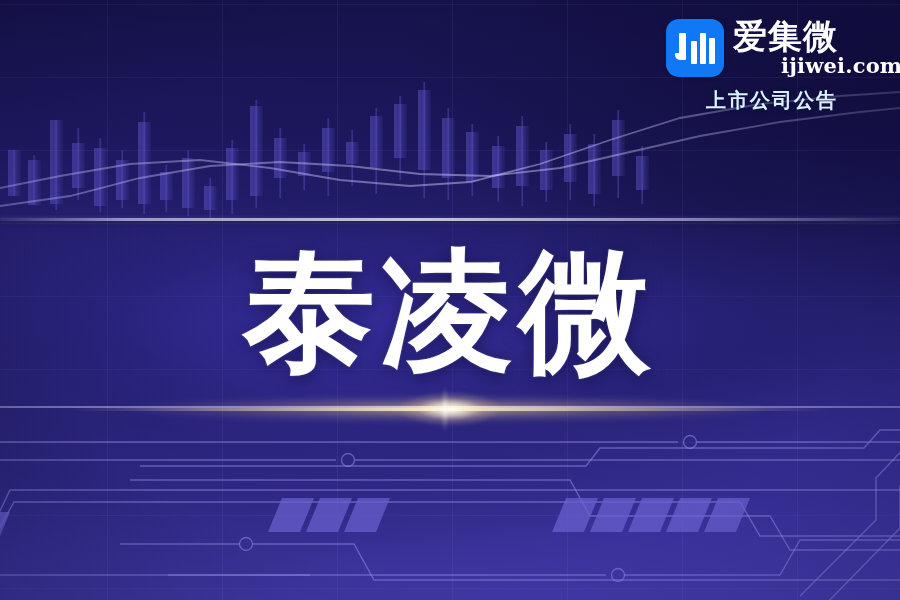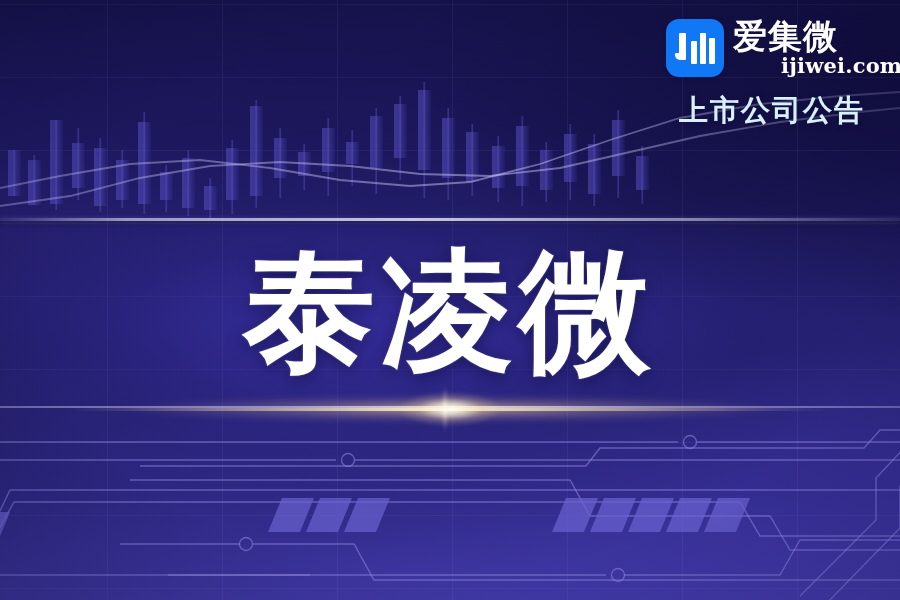--- a/index.html
+++ b/index.html
@@ -192,24 +192,24 @@
     font-family: "DejaVu Serif", "Liberation Serif", serif;
     font-weight: bold;
     font-size: 21px;
     line-height: 23px;
     color: #ffffff;
     letter-spacing: 0.2px;
     white-space: nowrap;
     margin-left: 48px;
   }
   .logo-sub {
-    margin-top: 16px;
+    margin-top: 6px;
     font-family: "DejaVu Sans", "Liberation Sans", sans-serif;
     font-weight: bold;
-    font-size: 29px;
+    font-size: 20px;
     line-height: 34px;
     letter-spacing: 2px;
     color: #d9f0ff;
     text-shadow: 0 1px 5px rgba(10,8,50,0.55);
     white-space: nowrap;
   }
 </style>
 </head>
 <body>
 

